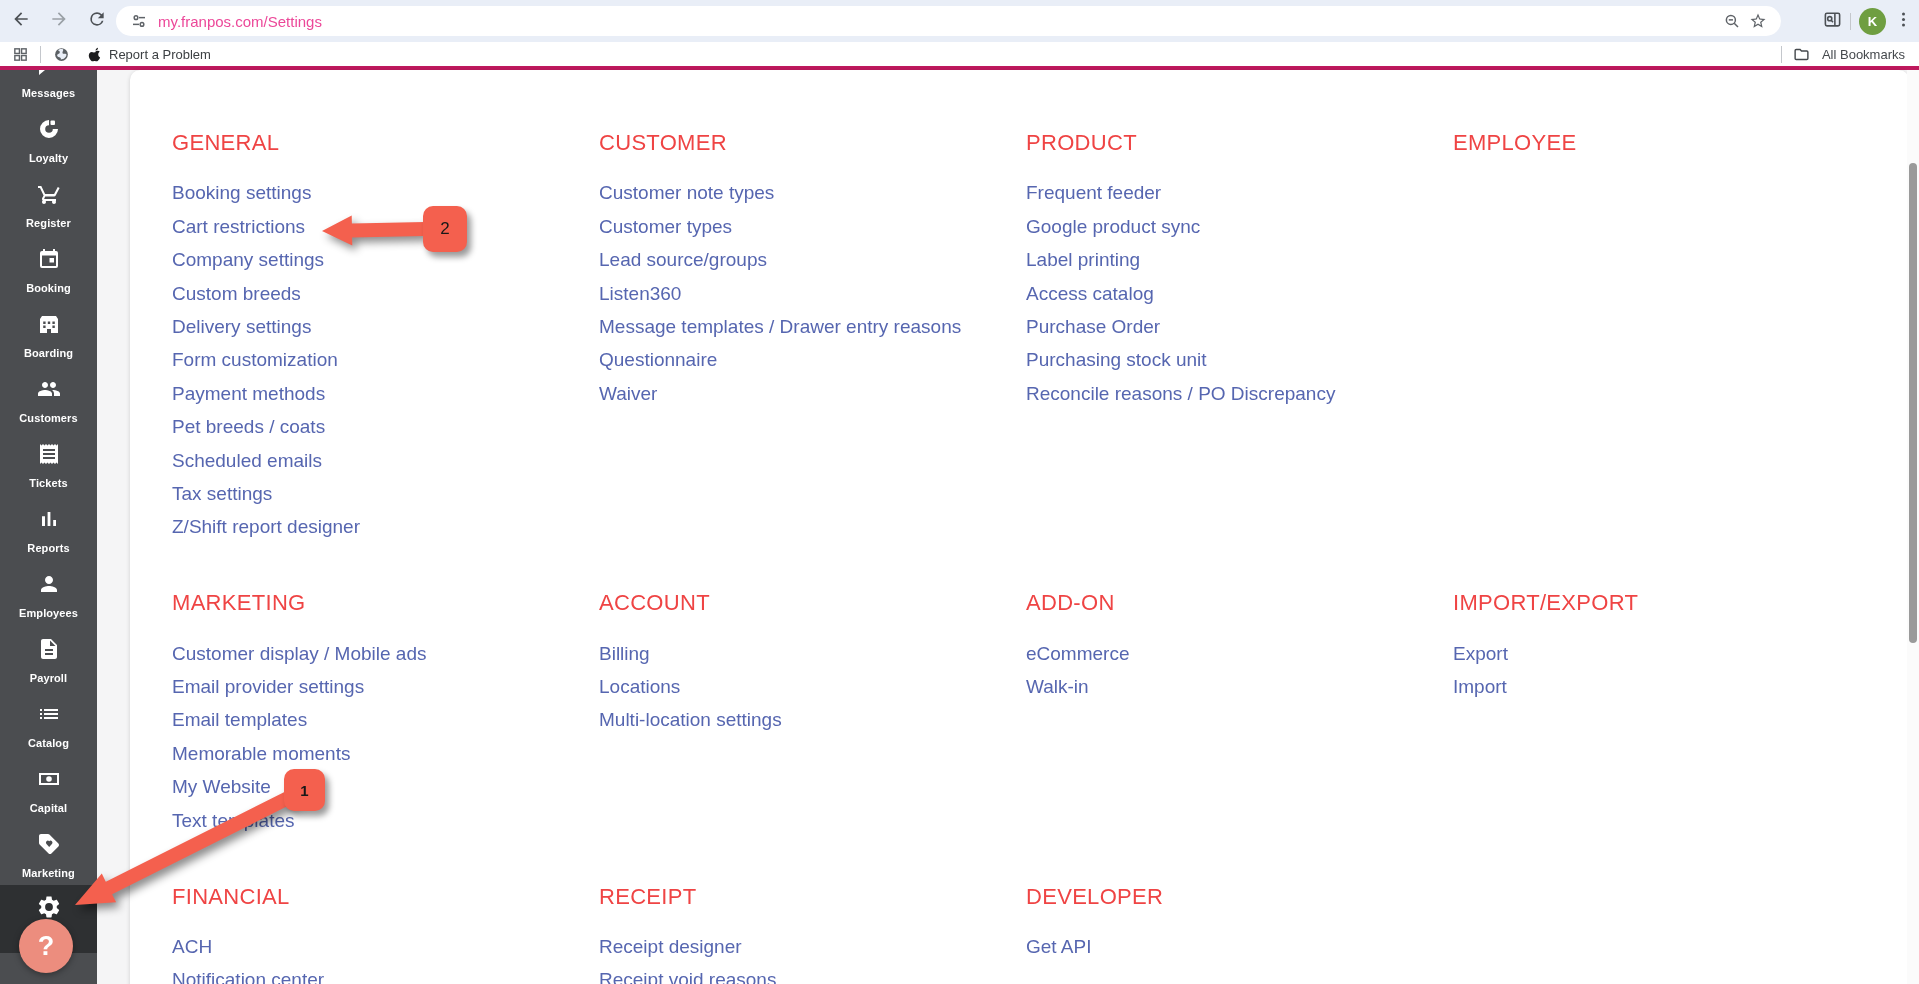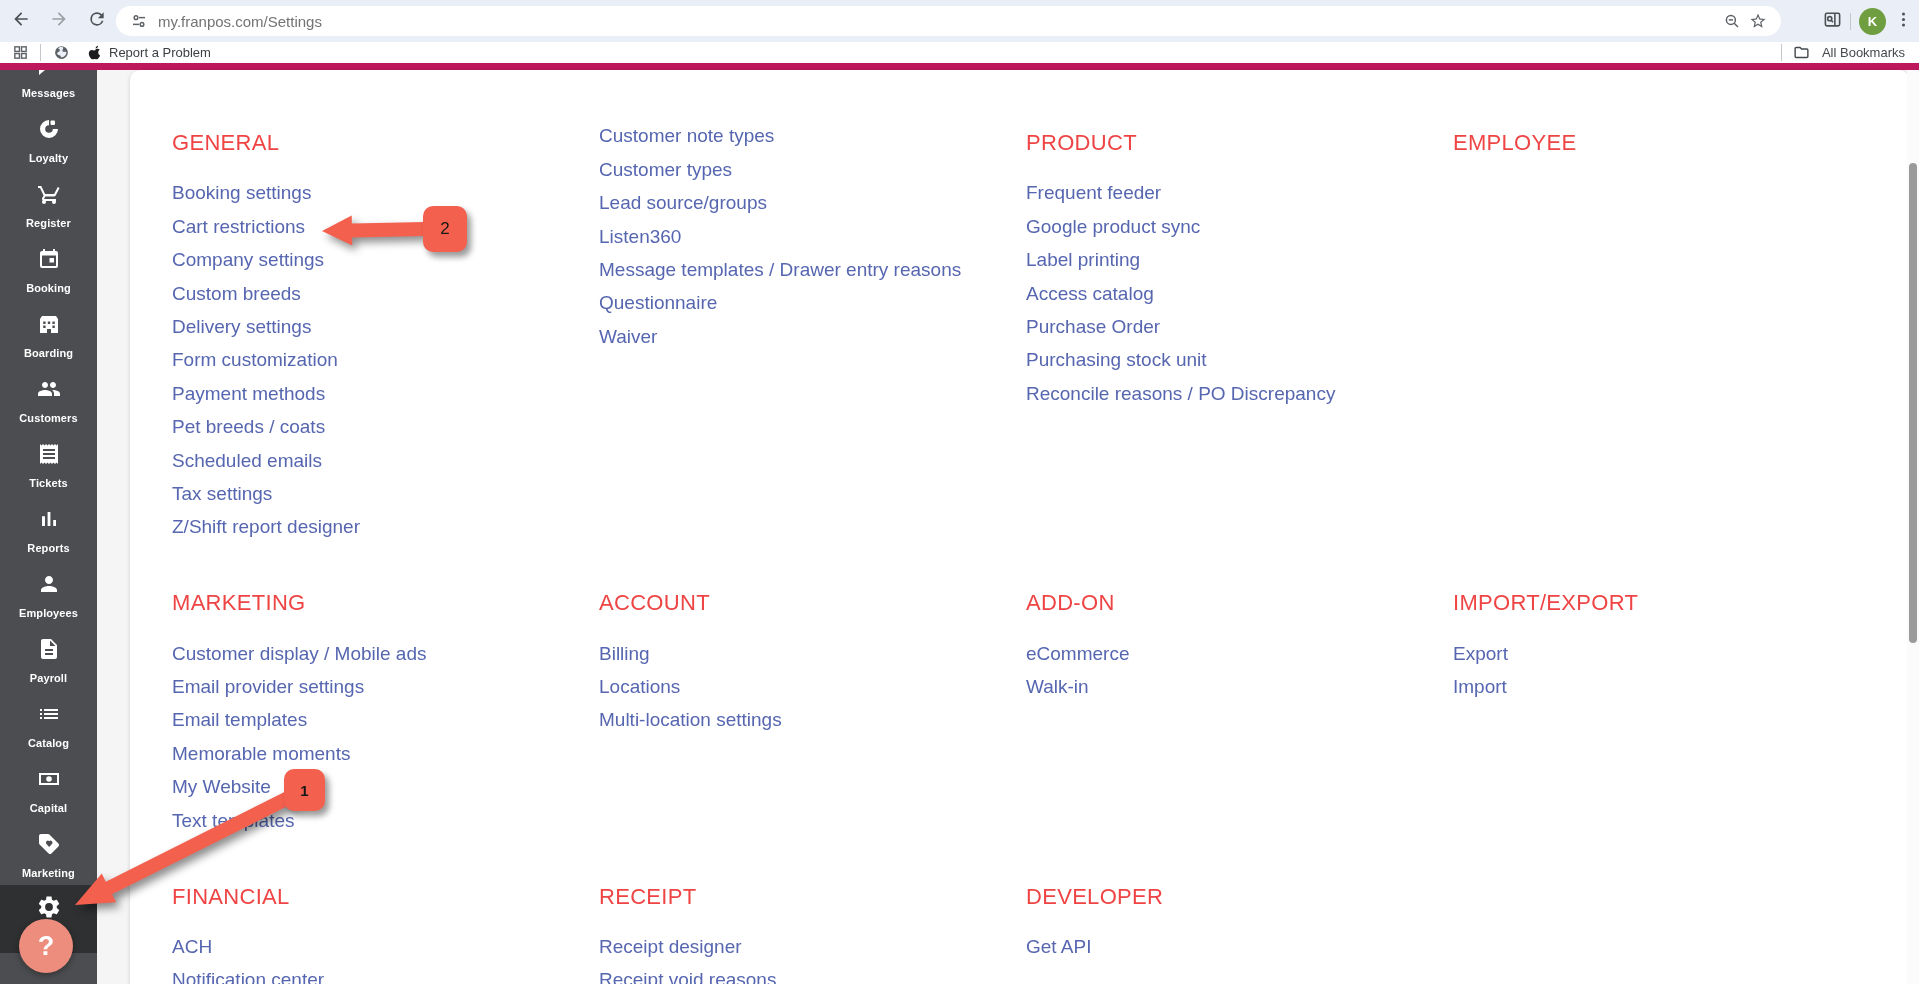--- a/index.html
+++ b/index.html
@@ -7,29 +7,29 @@
   body { position:relative; }
 
   
   .toolbar { position:absolute; top:0; left:0; right:0; height:42px; background:#e9eef7; display:flex; align-items:center; }
   .nav-btn { width:34px; height:34px; margin-left:4px; display:flex; align-items:center; justify-content:center; border-radius:50%; }
   .nav-btn svg { width:20px; height:20px; fill:#4d5156; }
   .nav-btn.disabled svg { fill:#9aa0a6; }
   .omnibox { position:absolute; left:116px; top:6px; width:1665px; height:30px; background:#fff; border-radius:15px; display:flex; align-items:center; padding:0 10px; }
   .omnibox .tune-ic { width:18px; height:18px; margin:0 10px 0 4px; }
   .omnibox .tune-ic svg { width:18px; height:18px; stroke:#5f6368; fill:#5f6368; }
-  .url-text { font-size:15px; color:#737373; flex:1; }
+  .url-text { font-size:15px; color:#ec4899; flex:1; }
   .pill-ic { width:26px; height:26px; display:flex; align-items:center; justify-content:center; }
   .pill-ic svg { width:18px; height:18px; fill:#5f6368; }
   .right-cluster { position:absolute; right:6px; top:0; height:42px; display:flex; align-items:center; gap:8px; }
   .vsep { width:1px; height:17px; background:#c4c7cc; }
   .avatar { width:27px; height:27px; border-radius:50%; color:#fff; font-size:13px; font-weight:bold; display:flex; align-items:center; justify-content:center; }
   .kebab svg, .panel-ic svg { width:19px; height:19px; fill:#4d5156; }
 
-  .bookmarks { position:absolute; top:42px; left:0; right:0; height:28px; background:#fff; border-bottom:7px solid #be185d; display:flex; align-items:center; font-size:13px; color:#3c4043; }
+  .bookmarks { position:absolute; top:42px; left:0; right:0; height:28px; background:#fff; border-bottom:4px solid #be185d; display:flex; align-items:center; font-size:13px; color:#3c4043; }
   .bm-ic { display:flex; align-items:center; justify-content:center; width:24px; height:24px; }
   .bm-ic svg { width:17px; height:17px; }
   .bm-label { margin-left:2px; }
   .bm-right { position:absolute; right:14px; display:flex; align-items:center; gap:8px;text-align:center; }
 
   
   .app { position:absolute; top:70px; left:0; right:0; bottom:0; }
   .sidebar { position:absolute; left:0; top:0; bottom:0; width:97px; background:#4b4d50; overflow:hidden; }
   .nav { position:absolute; top:-18px; left:0; width:100%; list-style:none; }
   .nav-item { height:65px; display:flex; flex-direction:column; align-items:center; cursor:pointer; }
@@ -296,20 +296,21 @@
               </li>
               <li>
                 <a>Tax settings</a>
               </li>
               <li>
                 <a>Z/Shift report designer</a>
               </li>
             </ul>
   </section>
           <section class="section">
+    <h3>CUSTOMER</h3>
     <ul class="links">
               <li>
                 <a>Customer note types</a>
               </li>
               <li>
                 <a>Customer types</a>
               </li>
               <li>
                 <a>Lead source/groups</a>
               </li>

